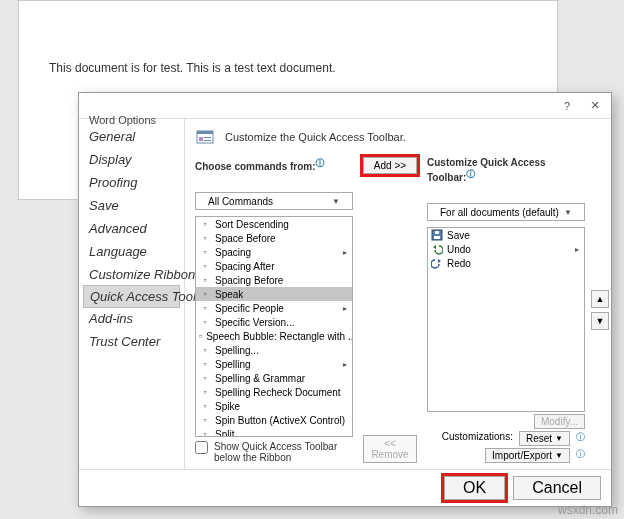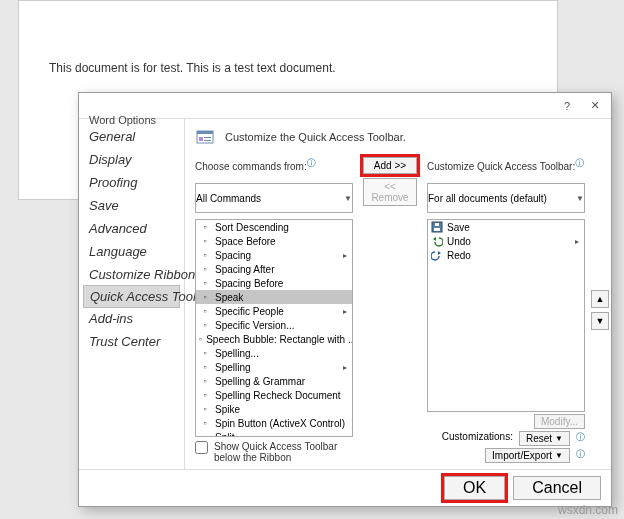--- a/index.html
+++ b/index.html
@@ -13,26 +13,26 @@
 .titlebar .btn { width: 20px; height: 18px; display: flex; align-items: center; justify-content: center; font-size: 11px; color: #555; cursor: pointer; }
 .dialog-body { flex: 1; display: flex; overflow: hidden; }
 .sidebar { width: 106px; border-right: 1px solid #ddd; padding: 6px 0; }
 .sidebar-item { padding: 4px 10px; font-size: 13px; color: #333; cursor: pointer; white-space: nowrap; font-style: italic; }
 .sidebar-item.selected { background: #d9d9d9; border: 1px solid #bbb; margin: -1px 4px; padding: 3px 6px; }
 .content { flex: 1; padding: 8px 10px 6px 10px; display: flex; flex-direction: column; gap: 4px; position: relative; }
 .header { display: flex; align-items: center; gap: 10px; font-size: 11px; color: #333; margin-bottom: 6px; }
 .header-icon { width: 20px; height: 20px; display: flex; align-items: center; justify-content: center; }
 .cols { display: flex; gap: 6px; flex: 1; min-height: 0; }
 .col-left { width: 158px; display: flex; flex-direction: column; }
-.col-mid { width: 62px; display: flex; flex-direction: column; justify-content: flex-start; align-items: center; gap: 4px; }
+.col-mid { width: 62px; display: flex; flex-direction: column; justify-content: space-between; align-items: center; gap: 4px; }
 .col-right { width: 158px; display: flex; flex-direction: column; }
 .col-spin { width: 20px; display:flex; flex-direction:column; justify-content:center; gap:4px; }
-.label { font-size: 10px; color: #333; margin-bottom: 11px; }
+.label { font-size: 10px; color: #333; margin-bottom: 20px; font-weight: bold; }
 .info { color: #2a7ab0; font-size: 9px; vertical-align: super; }
-.combo { border: 1px solid #aaa; height: 30px; font-size: 10px; padding: 1px 0; background: #fff; display:flex; align-items:center; justify-content:space-between; }
+.combo { border: 1px solid #aaa; height: 18px; font-size: 10px; padding: 1px 12px; background: #fff; display:flex; align-items:center; justify-content:space-between; }
 .combo .arr { font-size: 8px; color:#555; }
 .listbox { border: 1px solid #aaa; background: #fff; flex: 1; overflow-y: scroll; font-size: 10px; }
 .li { display: flex; align-items: center; padding: 1px 3px; gap: 4px; white-space: nowrap; cursor: pointer; }
 .li.selected { background: #c5c5c5; }
 .li .ic { width: 12px; height: 12px; display:flex; align-items:center; justify-content:center; font-size:9px; color:#555; }
 .li .exp { margin-left:auto; font-size:8px; color:#555; padding-right:2px; }
 .mid-btn { border: 1px solid #aaa; background:#f4f4f4; font-size:10px; padding: 2px 4px; width: 54px; text-align:center; cursor:pointer; }
 .mid-btn.disabled { color:#aaa; background:#f8f8f8; cursor:default; }
 .hl-red { outline: 3px solid #e01b1b; outline-offset: 0px; }
 .spin-btn { border:1px solid #aaa; background:#f4f4f4; width:18px; height:18px; font-size:9px; display:flex; align-items:center; justify-content:center; cursor:pointer; }

